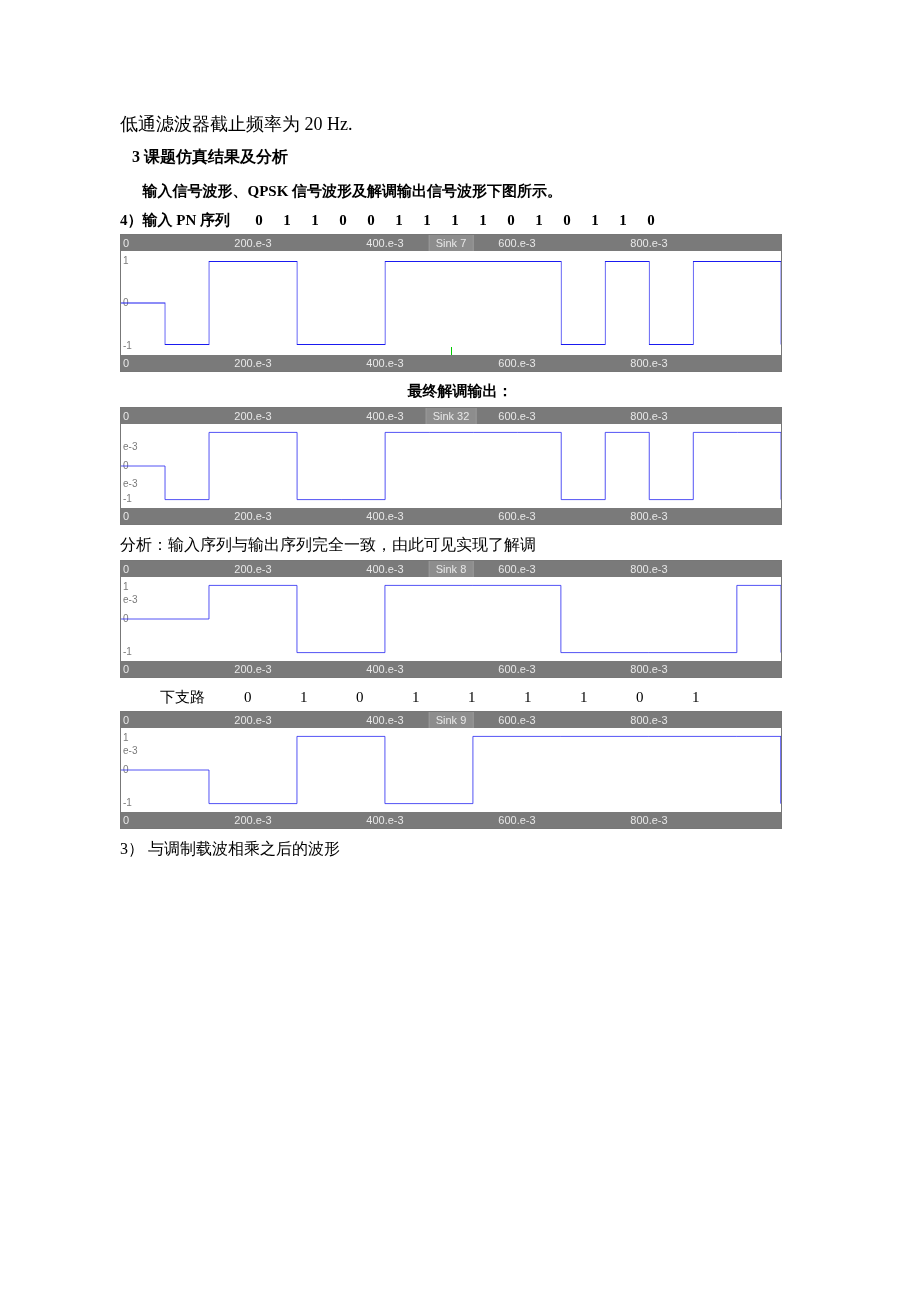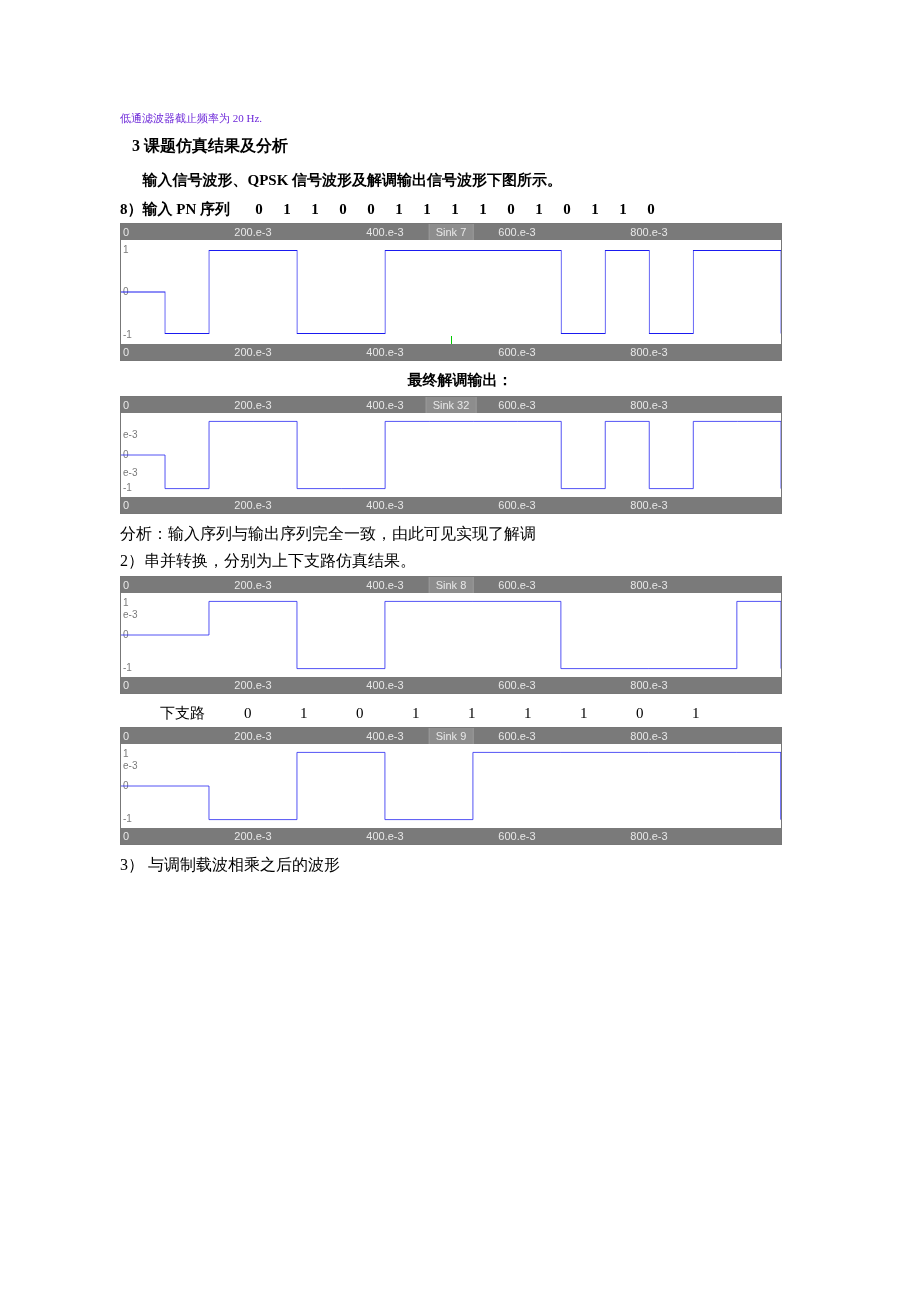--- a/index.html
+++ b/index.html
@@ -7,22 +7,22 @@
     padding: 0;
     background: #fff;
     font-family: "SimSun", "Times New Roman", serif;
     color: #000;
     width: 920px;
   }
   .page {
     padding: 110px 120px 60px 120px;
   }
   .gray-text {
-    color: #6d28d9;
-    font-size: 11px;
+    color: #000000;
+    font-size: 18px;
     line-height: 1.6;
     margin-bottom: 8px;
   }
   .section-title {
     font-size: 16px;
     font-weight: bold;
     margin: 4px 0 6px 12px;
   }
   .para {
     font-size: 15px;
@@ -160,21 +160,21 @@
 
 <div class="page">
 
   <div class="gray-text">低通滤波器截止频率为 20 Hz.</div>
 
   <div class="section-title">3 课题仿真结果及分析</div>
 
   <div class="para">输入信号波形、QPSK 信号波形及解调输出信号波形下图所示。</div>
 
   <div class="line-bold">
-    <span>8）输入 PN 序列</span>
+    <span>4）输入 PN 序列</span>
     &nbsp;&nbsp;
     <span class="digits" id="pn-digits"><span>0</span><span>1</span><span>1</span><span>0</span><span>0</span><span>1</span><span>1</span><span>1</span><span>1</span><span>0</span><span>1</span><span>0</span><span>1</span><span>1</span><span>0</span></span>
   </div>
 
   <div class="chart">
     <div class="axis-bar top">
       <span class="sink">Sink 7</span>
       <span class="tick t0">0</span>
       <span class="tick t1">200.e-3</span>
       <span class="tick t2">400.e-3</span>
@@ -226,21 +226,20 @@
     <div class="axis-bar">
       <span class="tick t0">0</span>
       <span class="tick t1">200.e-3</span>
       <span class="tick t2">400.e-3</span>
       <span class="tick t3">600.e-3</span>
       <span class="tick t4">800.e-3</span>
     </div>
   </div>
 
   <div class="line-normal">分析：输入序列与输出序列完全一致，由此可见实现了解调</div>
-  <div class="line-normal">2）串并转换，分别为上下支路仿真结果。</div>
 
 
   <div class="chart">
     <div class="axis-bar top">
       <span class="sink">Sink 8</span>
       <span class="tick t0">0</span>
       <span class="tick t1">200.e-3</span>
       <span class="tick t2">400.e-3</span>
       <span class="tick t3">600.e-3</span>
       <span class="tick t4">800.e-3</span>

